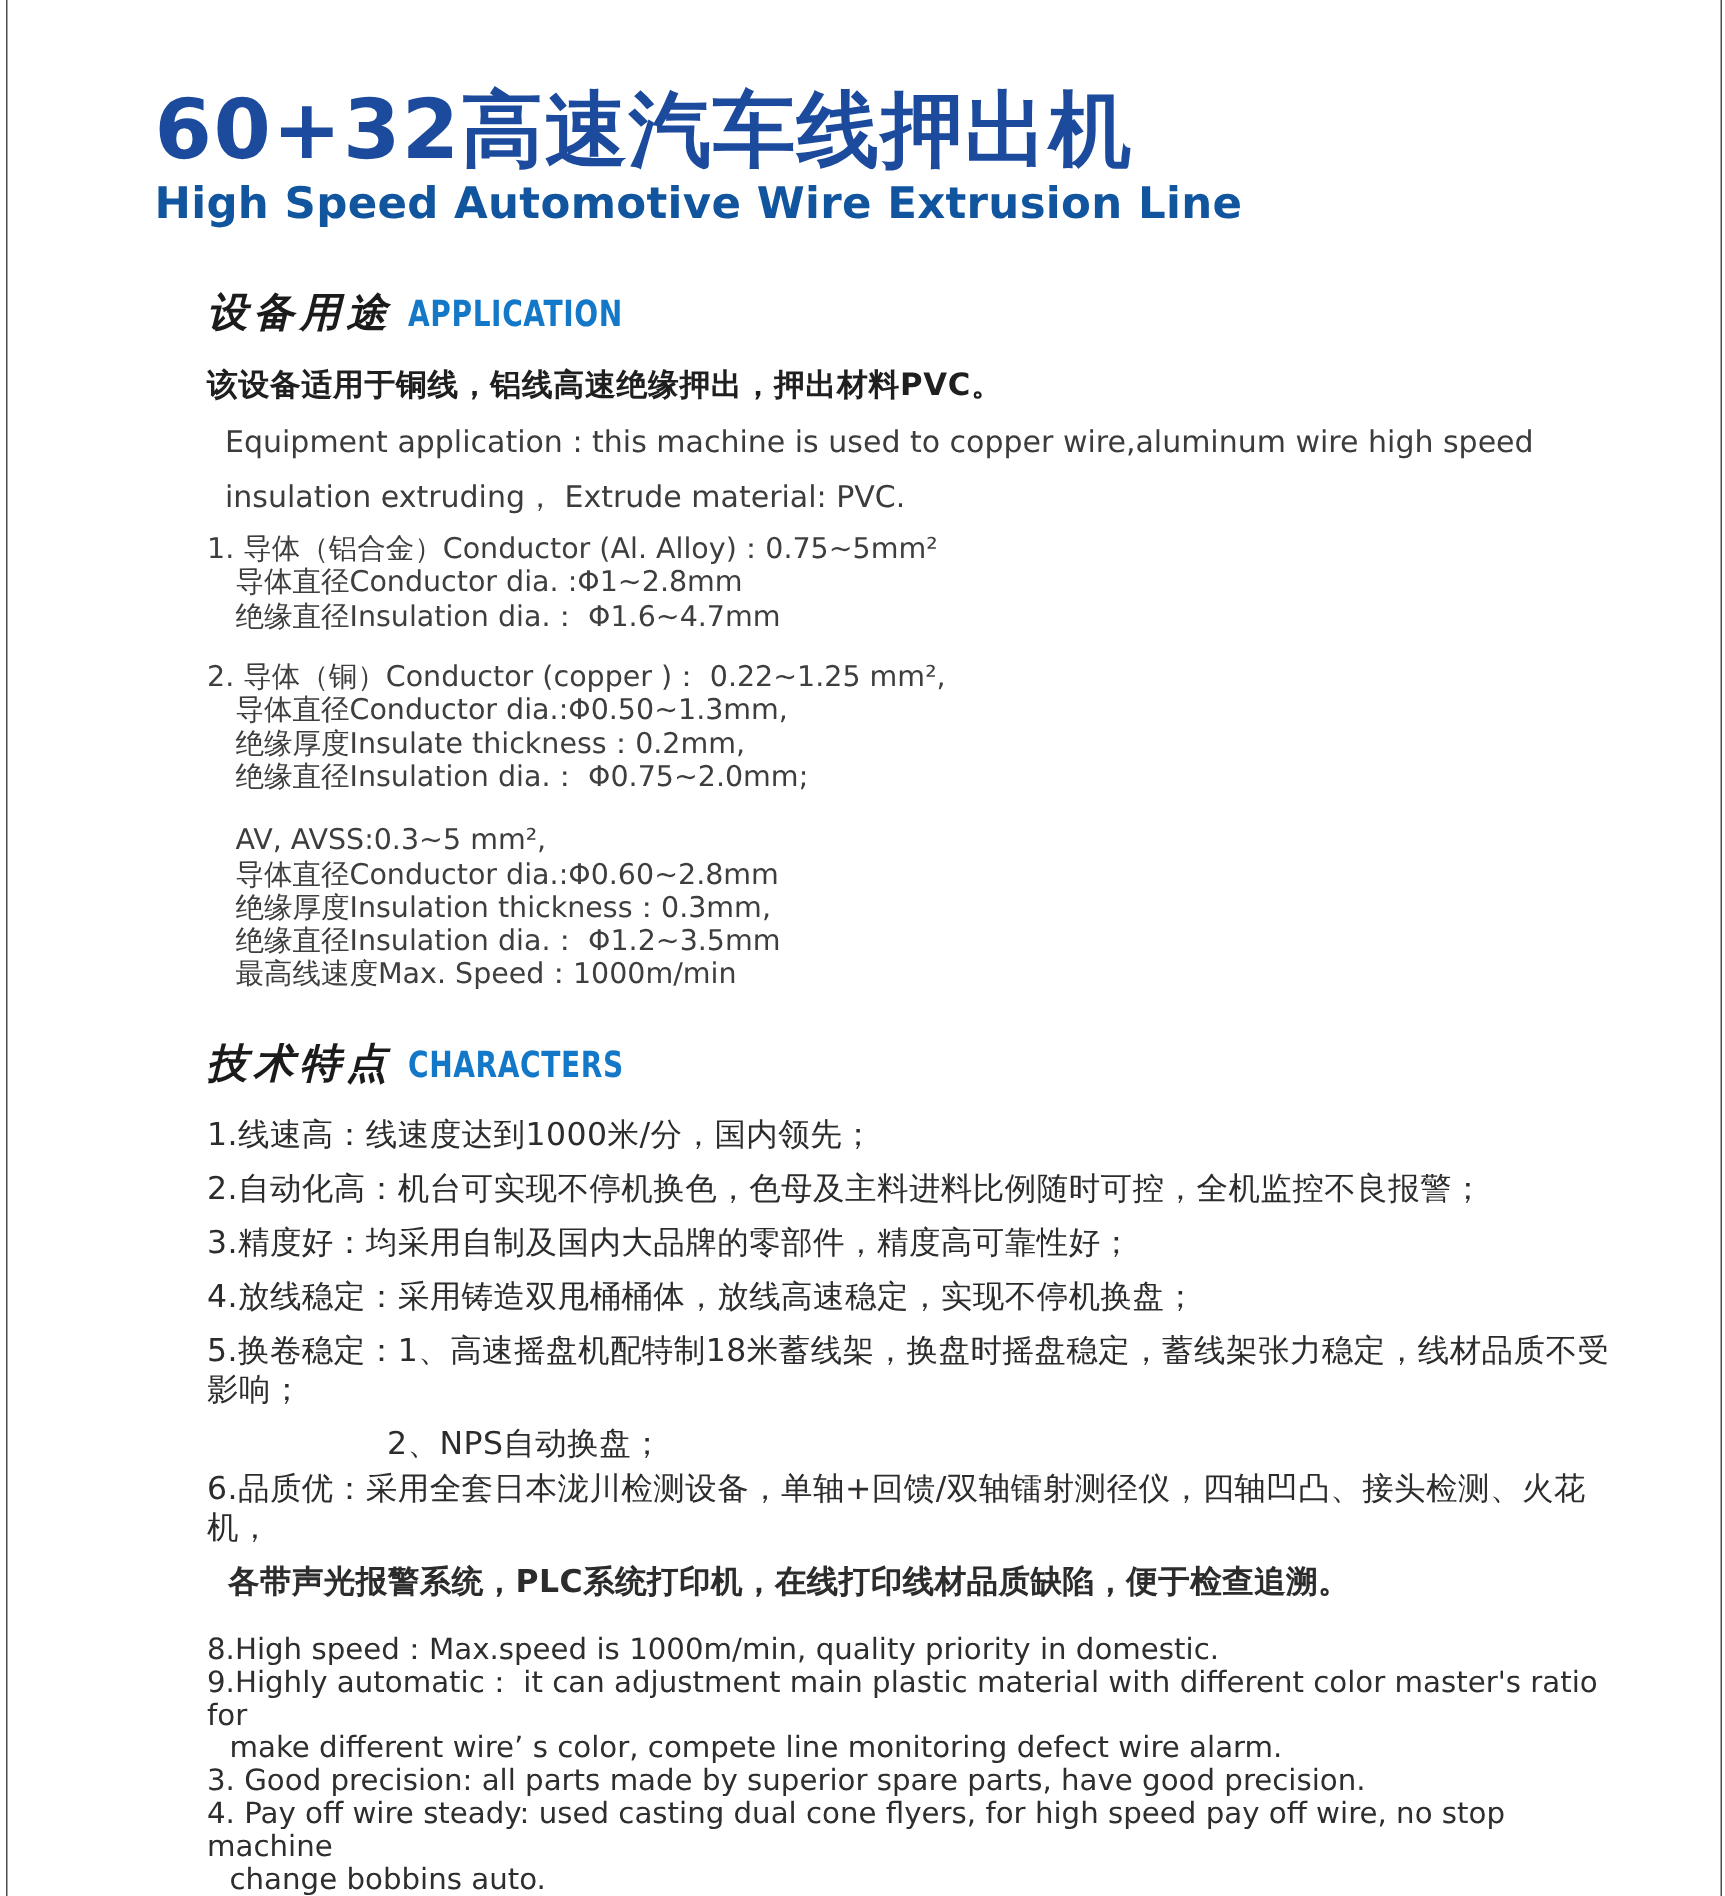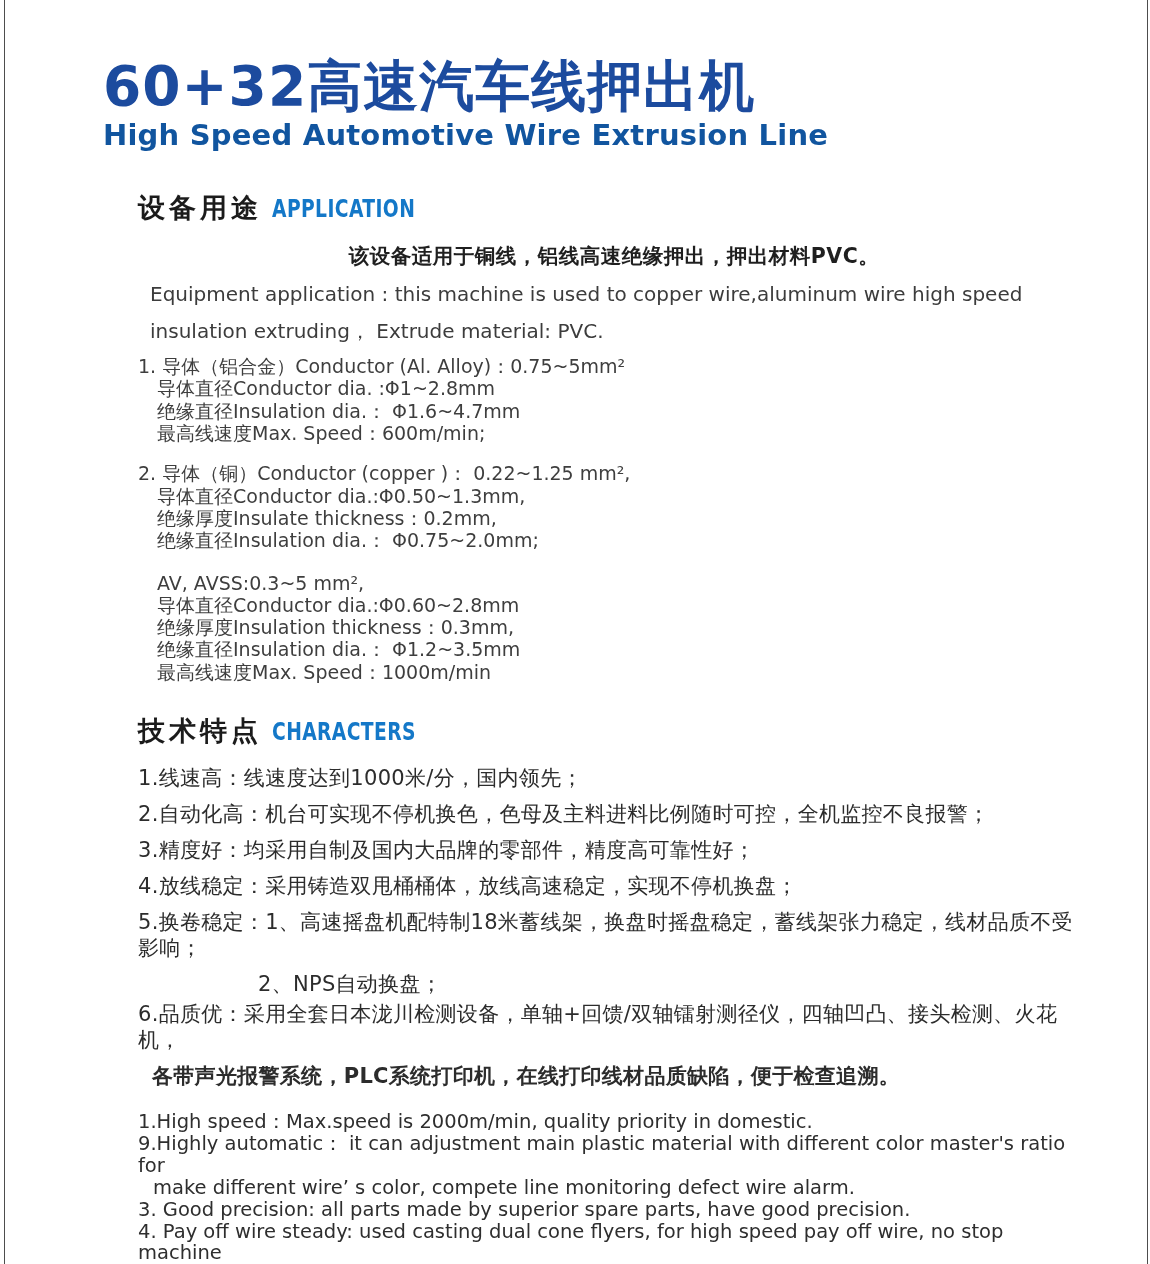--- a/index.html
+++ b/index.html
@@ -26,34 +26,34 @@
     font-size:29px;font-weight:bold;color:#11559f;
     margin-top:3px;letter-spacing:0.2px;
   }
 
   
   .section{margin-left:138px;margin-right:60px;}
   .sec-head{display:flex;align-items:baseline;}
   .sec-head-cn{
     font-size:27px;font-weight:bold;color:#1b1b1b;
     letter-spacing:4px;
+    font-style:italic;
   }
   .sec-head-en{
     font-size:24px;font-weight:bold;color:#1478c8;
     display:inline-block;transform:scaleX(0.78);transform-origin:left bottom;
     margin-left:10px;letter-spacing:0.5px;white-space:nowrap;
   }
   .app-head{margin-top:38px;}
   .chars-head{margin-top:30px;}
 
   
   .intro-cn{
     margin-top:16px;font-size:20.5px;font-weight:bold;color:#1f1f1f;
     letter-spacing:0.5px;
-    text-align:center;
   }
   .intro-en{font-size:20px;color:#3c3c3c;line-height:24.5px;margin-top:5px;}
   .intro-en p{margin:12px;}
 
   
   .spec{font-size:19px;color:#3e3e3e;}
   .spec-block{margin-top:0;}
   .spec-block .ln{margin:0;line-height:22.3px;}
   .spec-block .ln.ind{padding-left:19px;}
   #spec-b1{}
@@ -94,21 +94,20 @@
     <div class="intro-en">
       <p>Equipment application : this machine is used to copper wire,aluminum wire high speed</p>
       <p>insulation extruding， Extrude material: PVC.</p>
     </div>
 
     <div class="spec">
       <div class="spec-block" id="spec-b1">
         <p class="ln">1. 导体（铝合金）Conductor (Al. Alloy)：0.75~5mm²</p>
         <p class="ln ind">导体直径Conductor dia. :Φ1~2.8mm</p>
         <p class="ln ind">绝缘直径Insulation dia.： Φ1.6~4.7mm</p>
-        <p class="ln ind">最高线速度Max. Speed：600m/min;</p>
       </div>
       <div class="spec-block" id="spec-b2">
         <p class="ln">2. 导体（铜）Conductor (copper )： 0.22~1.25 mm²,</p>
         <p class="ln ind">导体直径Conductor dia.:Φ0.50~1.3mm,</p>
         <p class="ln ind">绝缘厚度Insulate thickness：0.2mm,</p>
         <p class="ln ind">绝缘直径Insulation dia.： Φ0.75~2.0mm;</p>
       </div>
       <div class="spec-block" id="spec-b3">
         <p class="ln ind">AV, AVSS:0.3~5 mm²,</p>
         <p class="ln ind">导体直径Conductor dia.:Φ0.60~2.8mm</p>
@@ -130,21 +129,21 @@
       <p class="cn-item">2.自动化高：机台可实现不停机换色，色母及主料进料比例随时可控，全机监控不良报警；</p>
       <p class="cn-item">3.精度好：均采用自制及国内大品牌的零部件，精度高可靠性好；</p>
       <p class="cn-item">4.放线稳定：采用铸造双甩桶桶体，放线高速稳定，实现不停机换盘；</p>
       <p class="cn-item">5.换卷稳定：1、高速摇盘机配特制18米蓄线架，换盘时摇盘稳定，蓄线架张力稳定，线材品质不受影响；</p>
       <p class="cn-item sub">2、NPS自动换盘；</p>
       <p class="cn-item">6.品质优：采用全套日本泷川检测设备，单轴+回馈/双轴镭射测径仪，四轴凹凸、接头检测、火花机，</p>
       <p class="cn-item cont">各带声光报警系统，PLC系统打印机，在线打印线材品质缺陷，便于检查追溯。</p>
     </div>
 
     <div class="en-list">
-      <p>1.High speed：Max.speed is 2000m/min, quality priority in domestic.</p>
+      <p>8.High speed：Max.speed is 1000m/min, quality priority in domestic.</p>
       <p>9.Highly automatic： it can adjustment main plastic material with different color master's ratio for</p>
       <p class="cont">make different wire’ s color, compete line monitoring defect wire alarm.</p>
       <p>3. Good precision: all parts made by superior spare parts, have good precision.</p>
       <p>4. Pay off wire steady: used casting dual cone flyers, for high speed pay off wire, no stop machine</p>
       <p class="cont">change bobbins auto.</p>
 
     </div>
   </div>
 
 </div>

